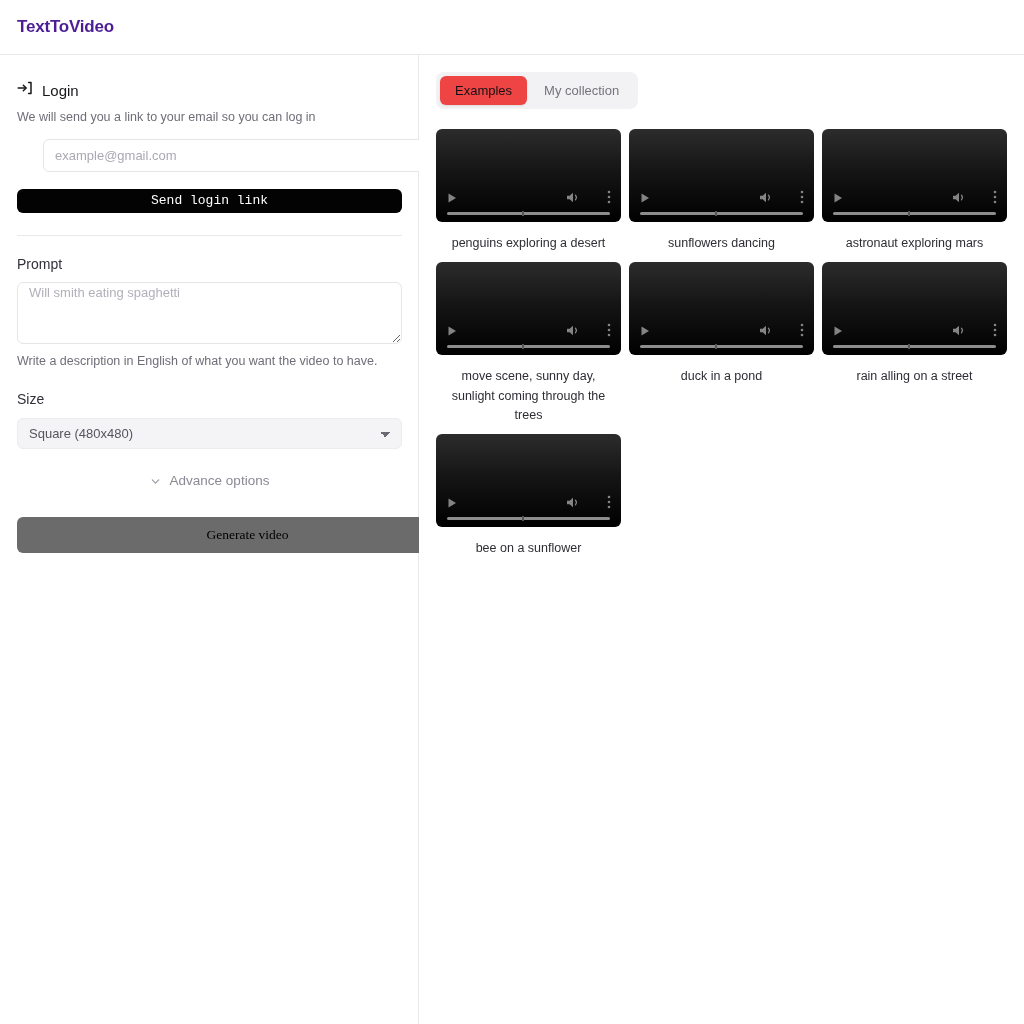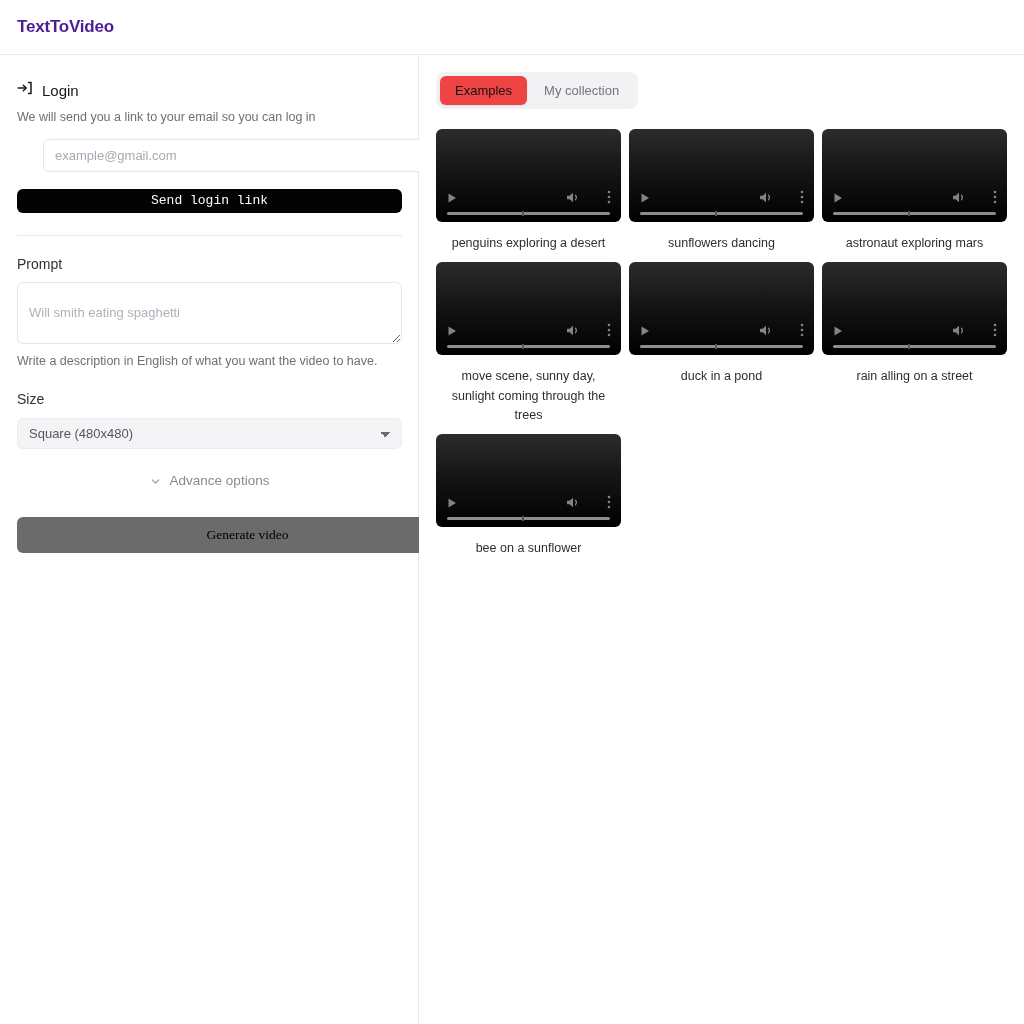--- a/index.html
+++ b/index.html
@@ -104,21 +104,21 @@
     font-size: 14px;
     color: #30303a;
     margin-top: 20px;
   }
 
   .textarea-prompt {
     display: block;
     width: 385px;
     height: 62px;
     margin-top: 10px;
-    padding: 21px 11px;
+    padding: 1px 11px;
     font-size: 13px;
     line-height: 1.4;
     font-family: "Liberation Sans", sans-serif;
     color: #2a2a31;
     background: #fff;
     border: 1px solid #e6e6ea;
     border-radius: 6px;
     outline: none;
     resize: vertical;
   }

